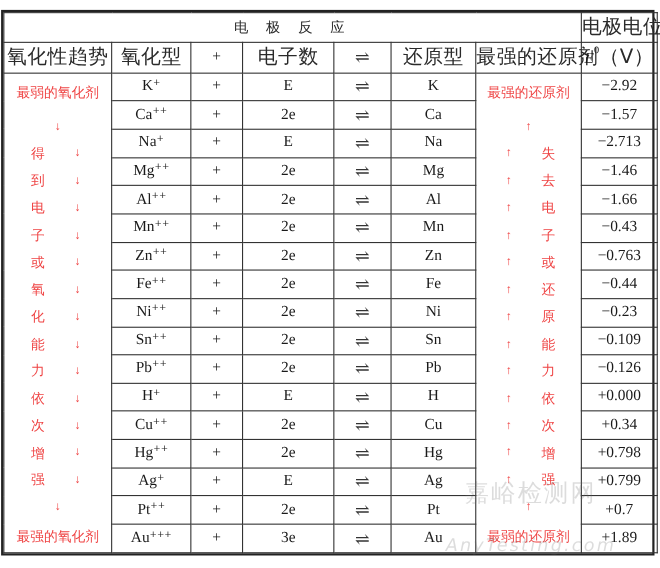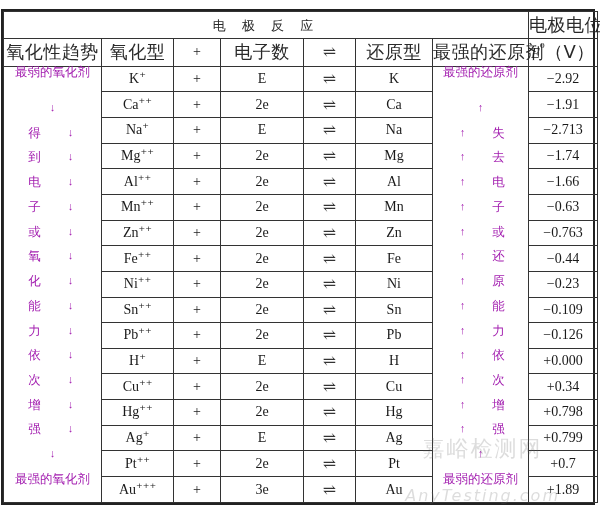--- a/index.html
+++ b/index.html
@@ -61,26 +61,26 @@
     .lat { font-family: "Liberation Serif", "DejaVu Serif", serif; font-size: 14px; }
     .eq { font-size: 16px; color: #333; }
     .trend-inner {
       display: flex;
       flex-direction: column;
       height: 100%;
       justify-content: space-between;
     }
     .trend-line {
       display: flex;
-      align-items: flex-start;
+      align-items: center;
       justify-content: center;
       height: 24.4px;
-      font-family: Liberation Mono, monospace;
+      font-family: Liberation Sans, sans-serif;
       font-size: 12.5px;
-      color: #a21caf;
+      color: #ef4444;
     }
     .trend-line .ch { width: 20px; text-align: center; }
     .trend-line .ar { width: 20px; text-align: center; font-size: 11px; }
     .trend-line .gap { width: 16px; }
     .value { font-family: "Liberation Serif", "DejaVu Serif", serif; font-size: 14px; text-align: right; }
     .watermark {
       position: absolute;
       right: 40px;
       bottom: 12px;
       text-align: center;
@@ -305,53 +305,53 @@
             </div>
           </td>
           <td><span class="value">−2.92</span></td>
         </tr>
         <tr class="data-row">
           <td><span class="lat">Ca</span><sup>++</sup></td>
           <td><span class="lat">+</span></td>
           <td><span class="lat">2e</span></td>
           <td><span class="eq">⇌</span></td>
           <td><span class="lat">Ca</span></td>
-          <td><span class="value">−1.91</span></td>
+          <td><span class="value">−1.57</span></td>
         </tr>
         <tr class="data-row">
           <td><span class="lat">Na</span><sup>+</sup></td>
           <td><span class="lat">+</span></td>
           <td><span class="lat">E</span></td>
           <td><span class="eq">⇌</span></td>
           <td><span class="lat">Na</span></td>
           <td><span class="value">−2.713</span></td>
         </tr>
         <tr class="data-row">
           <td><span class="lat">Mg</span><sup>++</sup></td>
           <td><span class="lat">+</span></td>
           <td><span class="lat">2e</span></td>
           <td><span class="eq">⇌</span></td>
           <td><span class="lat">Mg</span></td>
-          <td><span class="value">−1.74</span></td>
+          <td><span class="value">−1.46</span></td>
         </tr>
         <tr class="data-row">
           <td><span class="lat">Al</span><sup>++</sup></td>
           <td><span class="lat">+</span></td>
           <td><span class="lat">2e</span></td>
           <td><span class="eq">⇌</span></td>
           <td><span class="lat">Al</span></td>
           <td><span class="value">−1.66</span></td>
         </tr>
         <tr class="data-row">
           <td><span class="lat">Mn</span><sup>++</sup></td>
           <td><span class="lat">+</span></td>
           <td><span class="lat">2e</span></td>
           <td><span class="eq">⇌</span></td>
           <td><span class="lat">Mn</span></td>
-          <td><span class="value">−0.63</span></td>
+          <td><span class="value">−0.43</span></td>
         </tr>
         <tr class="data-row">
           <td><span class="lat">Zn</span><sup>++</sup></td>
           <td><span class="lat">+</span></td>
           <td><span class="lat">2e</span></td>
           <td><span class="eq">⇌</span></td>
           <td><span class="lat">Zn</span></td>
           <td><span class="value">−0.763</span></td>
         </tr>
         <tr class="data-row">

